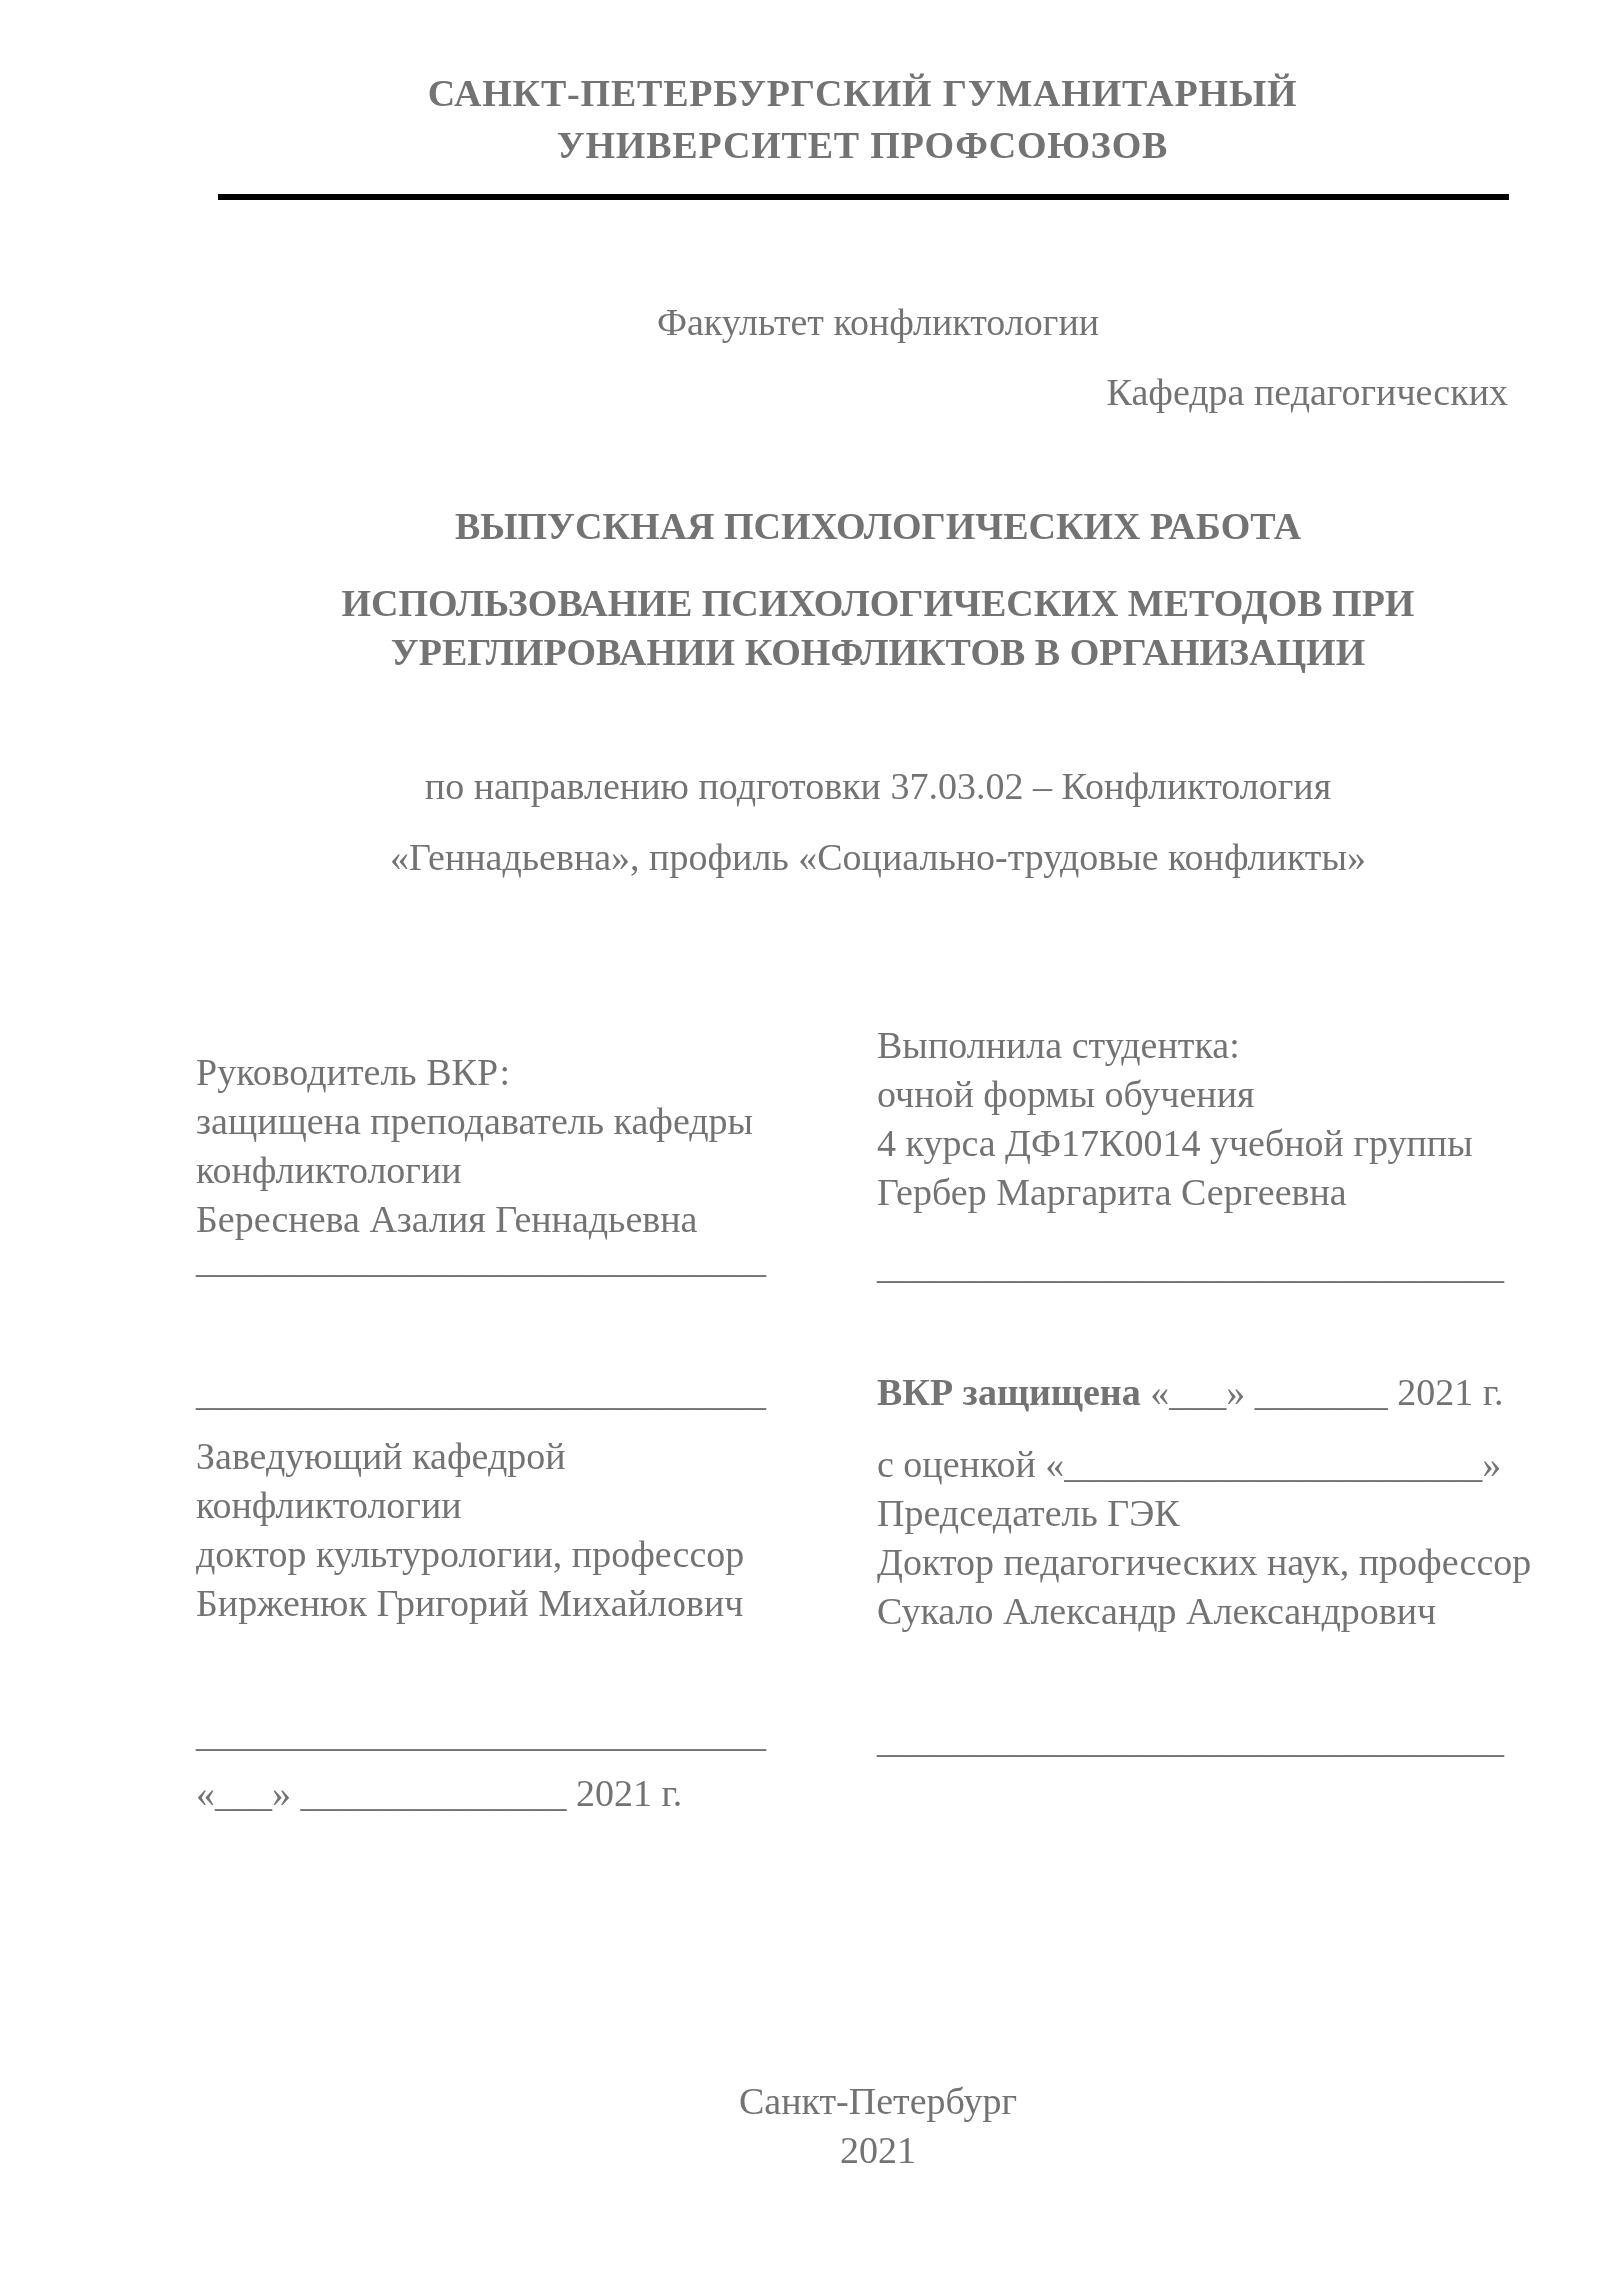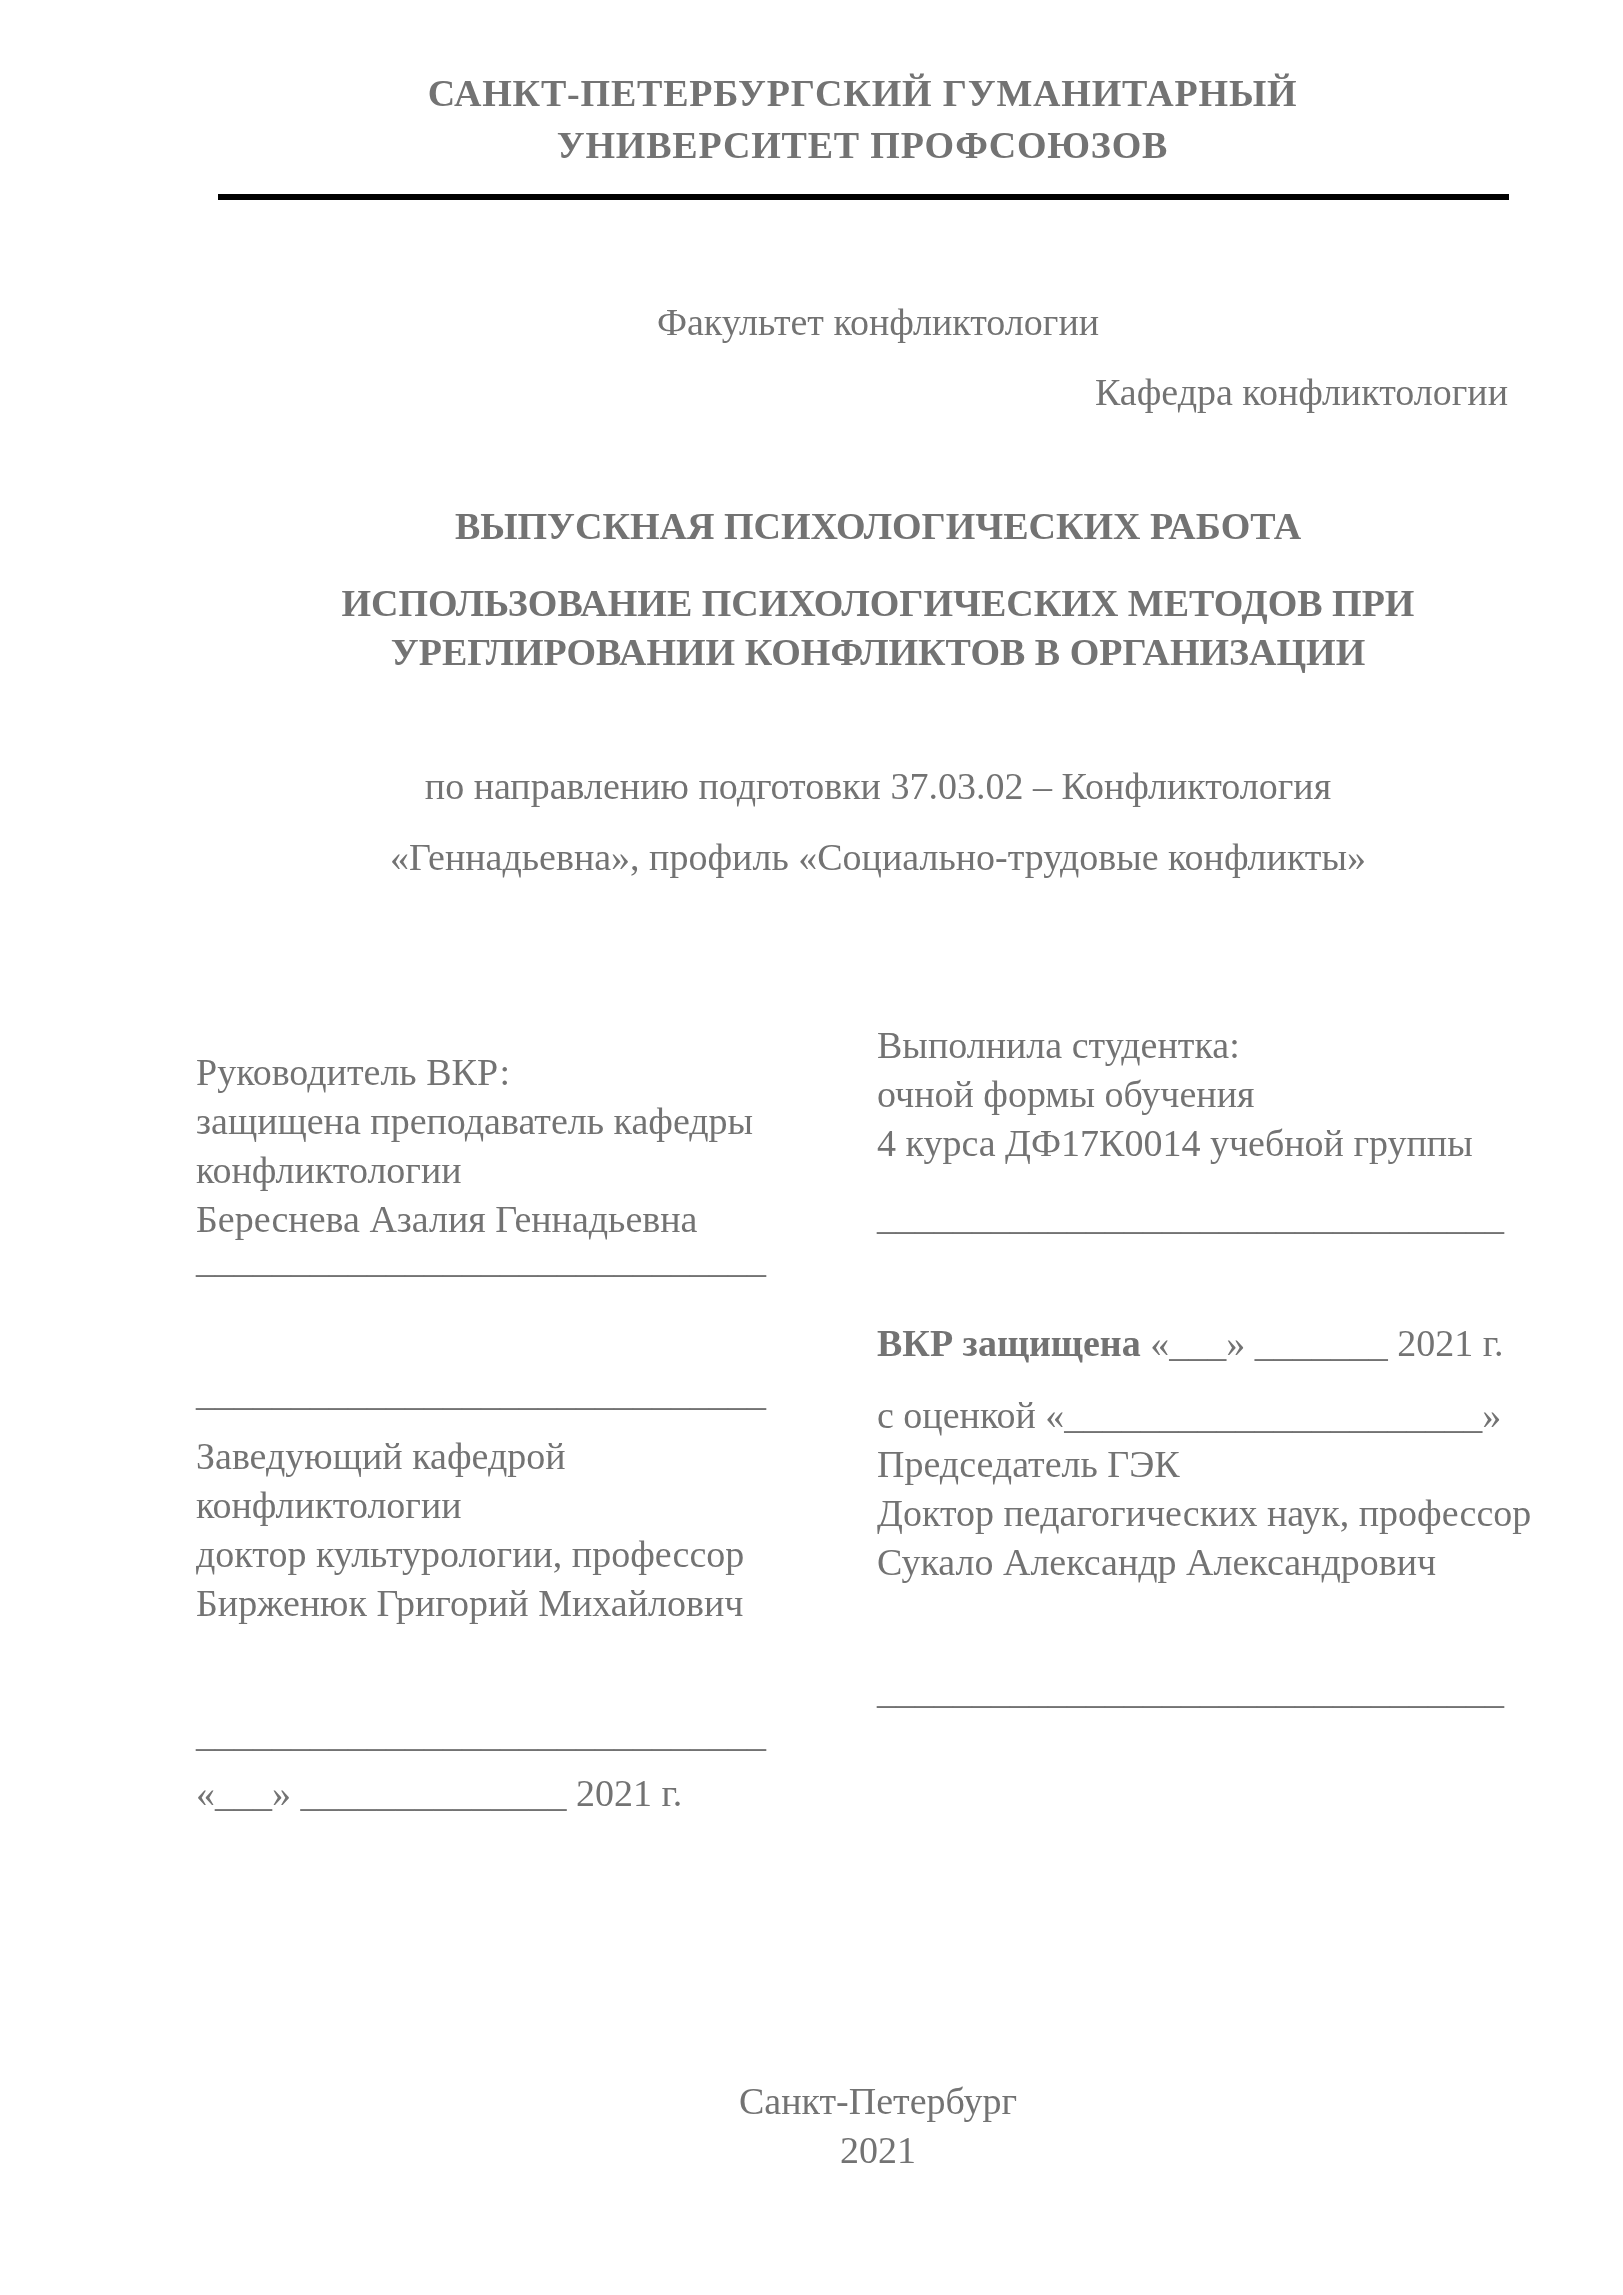--- a/index.html
+++ b/index.html
@@ -38,21 +38,21 @@
 
   <header class="abs univ">
     <div>САНКТ-ПЕТЕРБУРГСКИЙ ГУМАНИТАРНЫЙ</div>
     <div>УНИВЕРСИТЕТ ПРОФСОЮЗОВ</div>
   </header>
 
   <div class="abs rule"></div>
 
   <div class="abs center-ind" style="top:298px">Факультет конфликтологии</div>
 
-  <div class="abs dept" style="top:368px">Кафедра конфликтологии</div>
+  <div class="abs dept" style="top:368px">Кафедра педагогических</div>
 
   <div class="abs center-ind bold" style="top:502px">ВЫПУСКНАЯ ПСИХОЛОГИЧЕСКИХ РАБОТА</div>
 
   <div class="abs center-ind bold" style="top:579px">
     <div>ИСПОЛЬЗОВАНИЕ ПСИХОЛОГИЧЕСКИХ МЕТОДОВ ПРИ</div>
     <div>УРЕГЛИРОВАНИИ КОНФЛИКТОВ В ОРГАНИЗАЦИИ</div>
   </div>
 
   <div class="abs center-ind" style="top:762px">по направлению подготовки 37.03.02 – Конфликтология</div>
 
@@ -78,20 +78,21 @@
 
     <div class="ln">______________________________</div>
     <div class="sp" style="height:11px"></div>
     <div class="ln">«___» ______________ 2021 г.</div>
   </div>
 
   <div class="abs col" style="top:1021px; left:877px; width:722px;">
     <div class="ln">Выполнила студентка:</div>
     <div class="ln">очной формы обучения</div>
     <div class="ln">4 курса ДФ17К0014 учебной группы</div>
+    <div class="ln">Гербер Маргарита Сергеевна</div>
     <div class="sp" style="height:23.6px"></div>
     <div class="ln">_________________________________</div>
 
     <div class="sp" style="height:78px"></div>
 
     <div class="ln"><span class="bold">ВКР защищена</span><span> «___» _______ 2021 г.</span></div>
     <div class="sp" style="height:23.6px"></div>
     <div class="ln">с оценкой «______________________»</div>
     <div class="ln">Председатель ГЭК</div>
     <div class="ln">Доктор педагогических наук, профессор</div>

